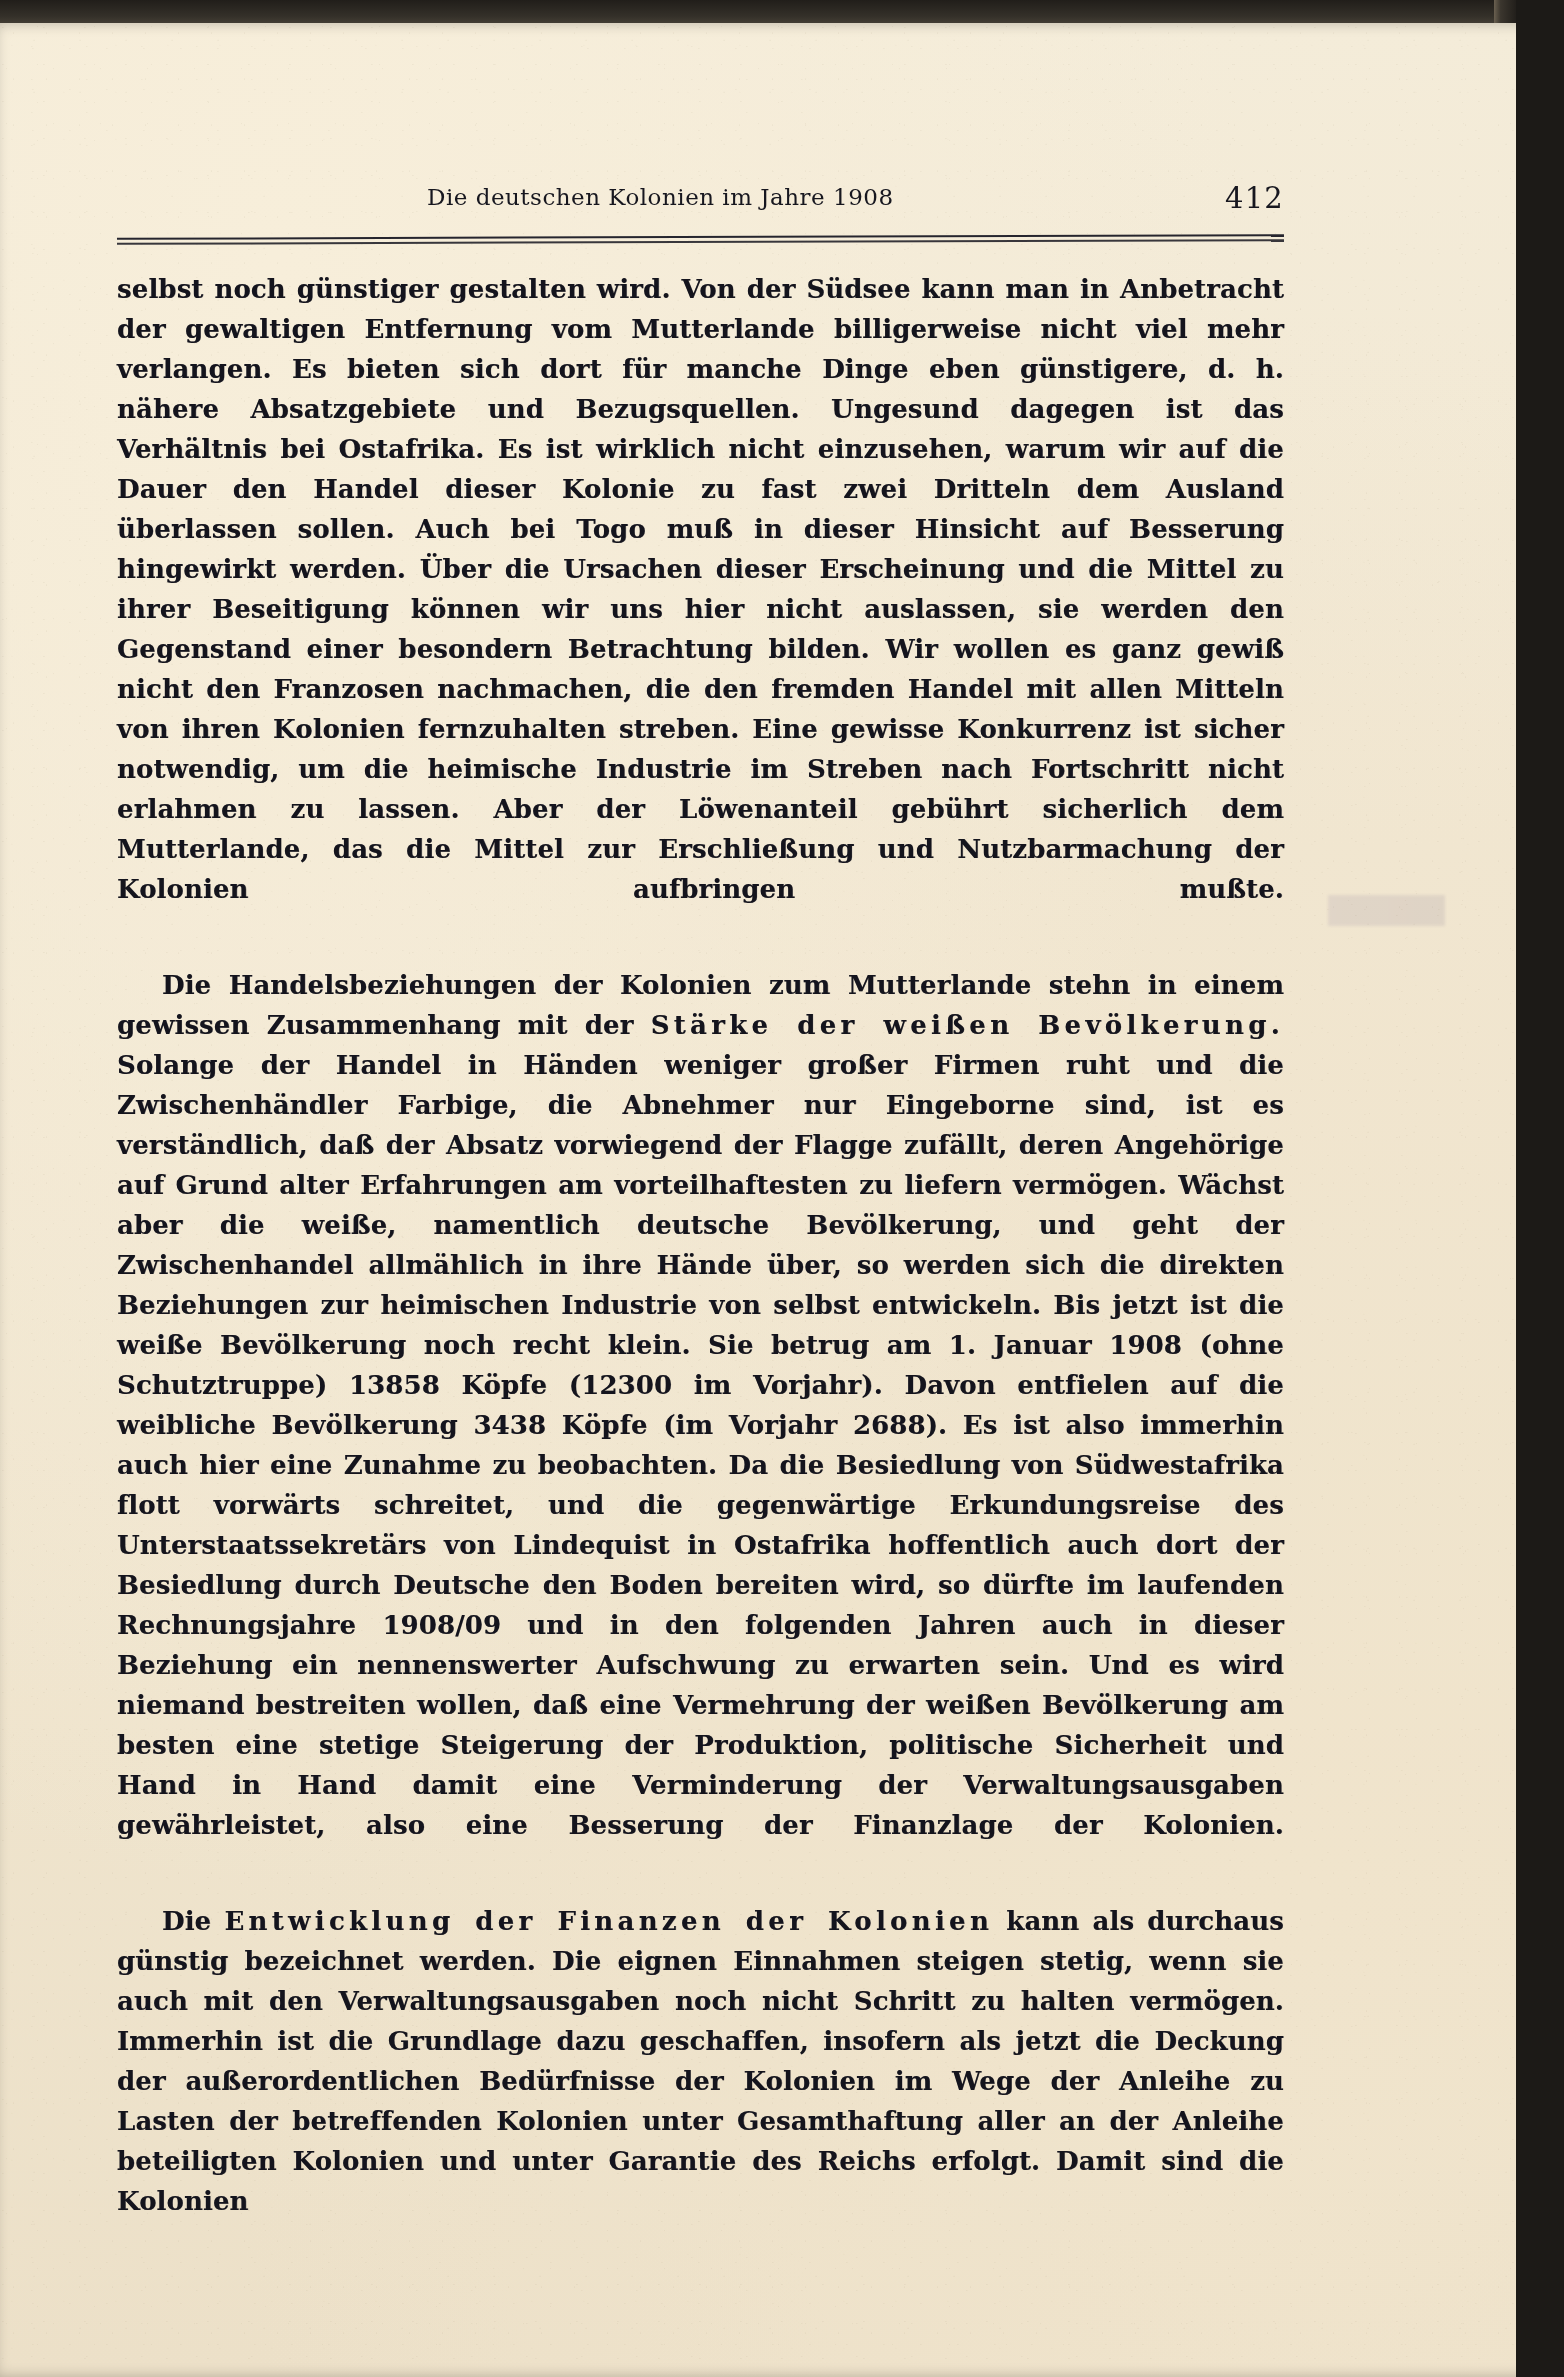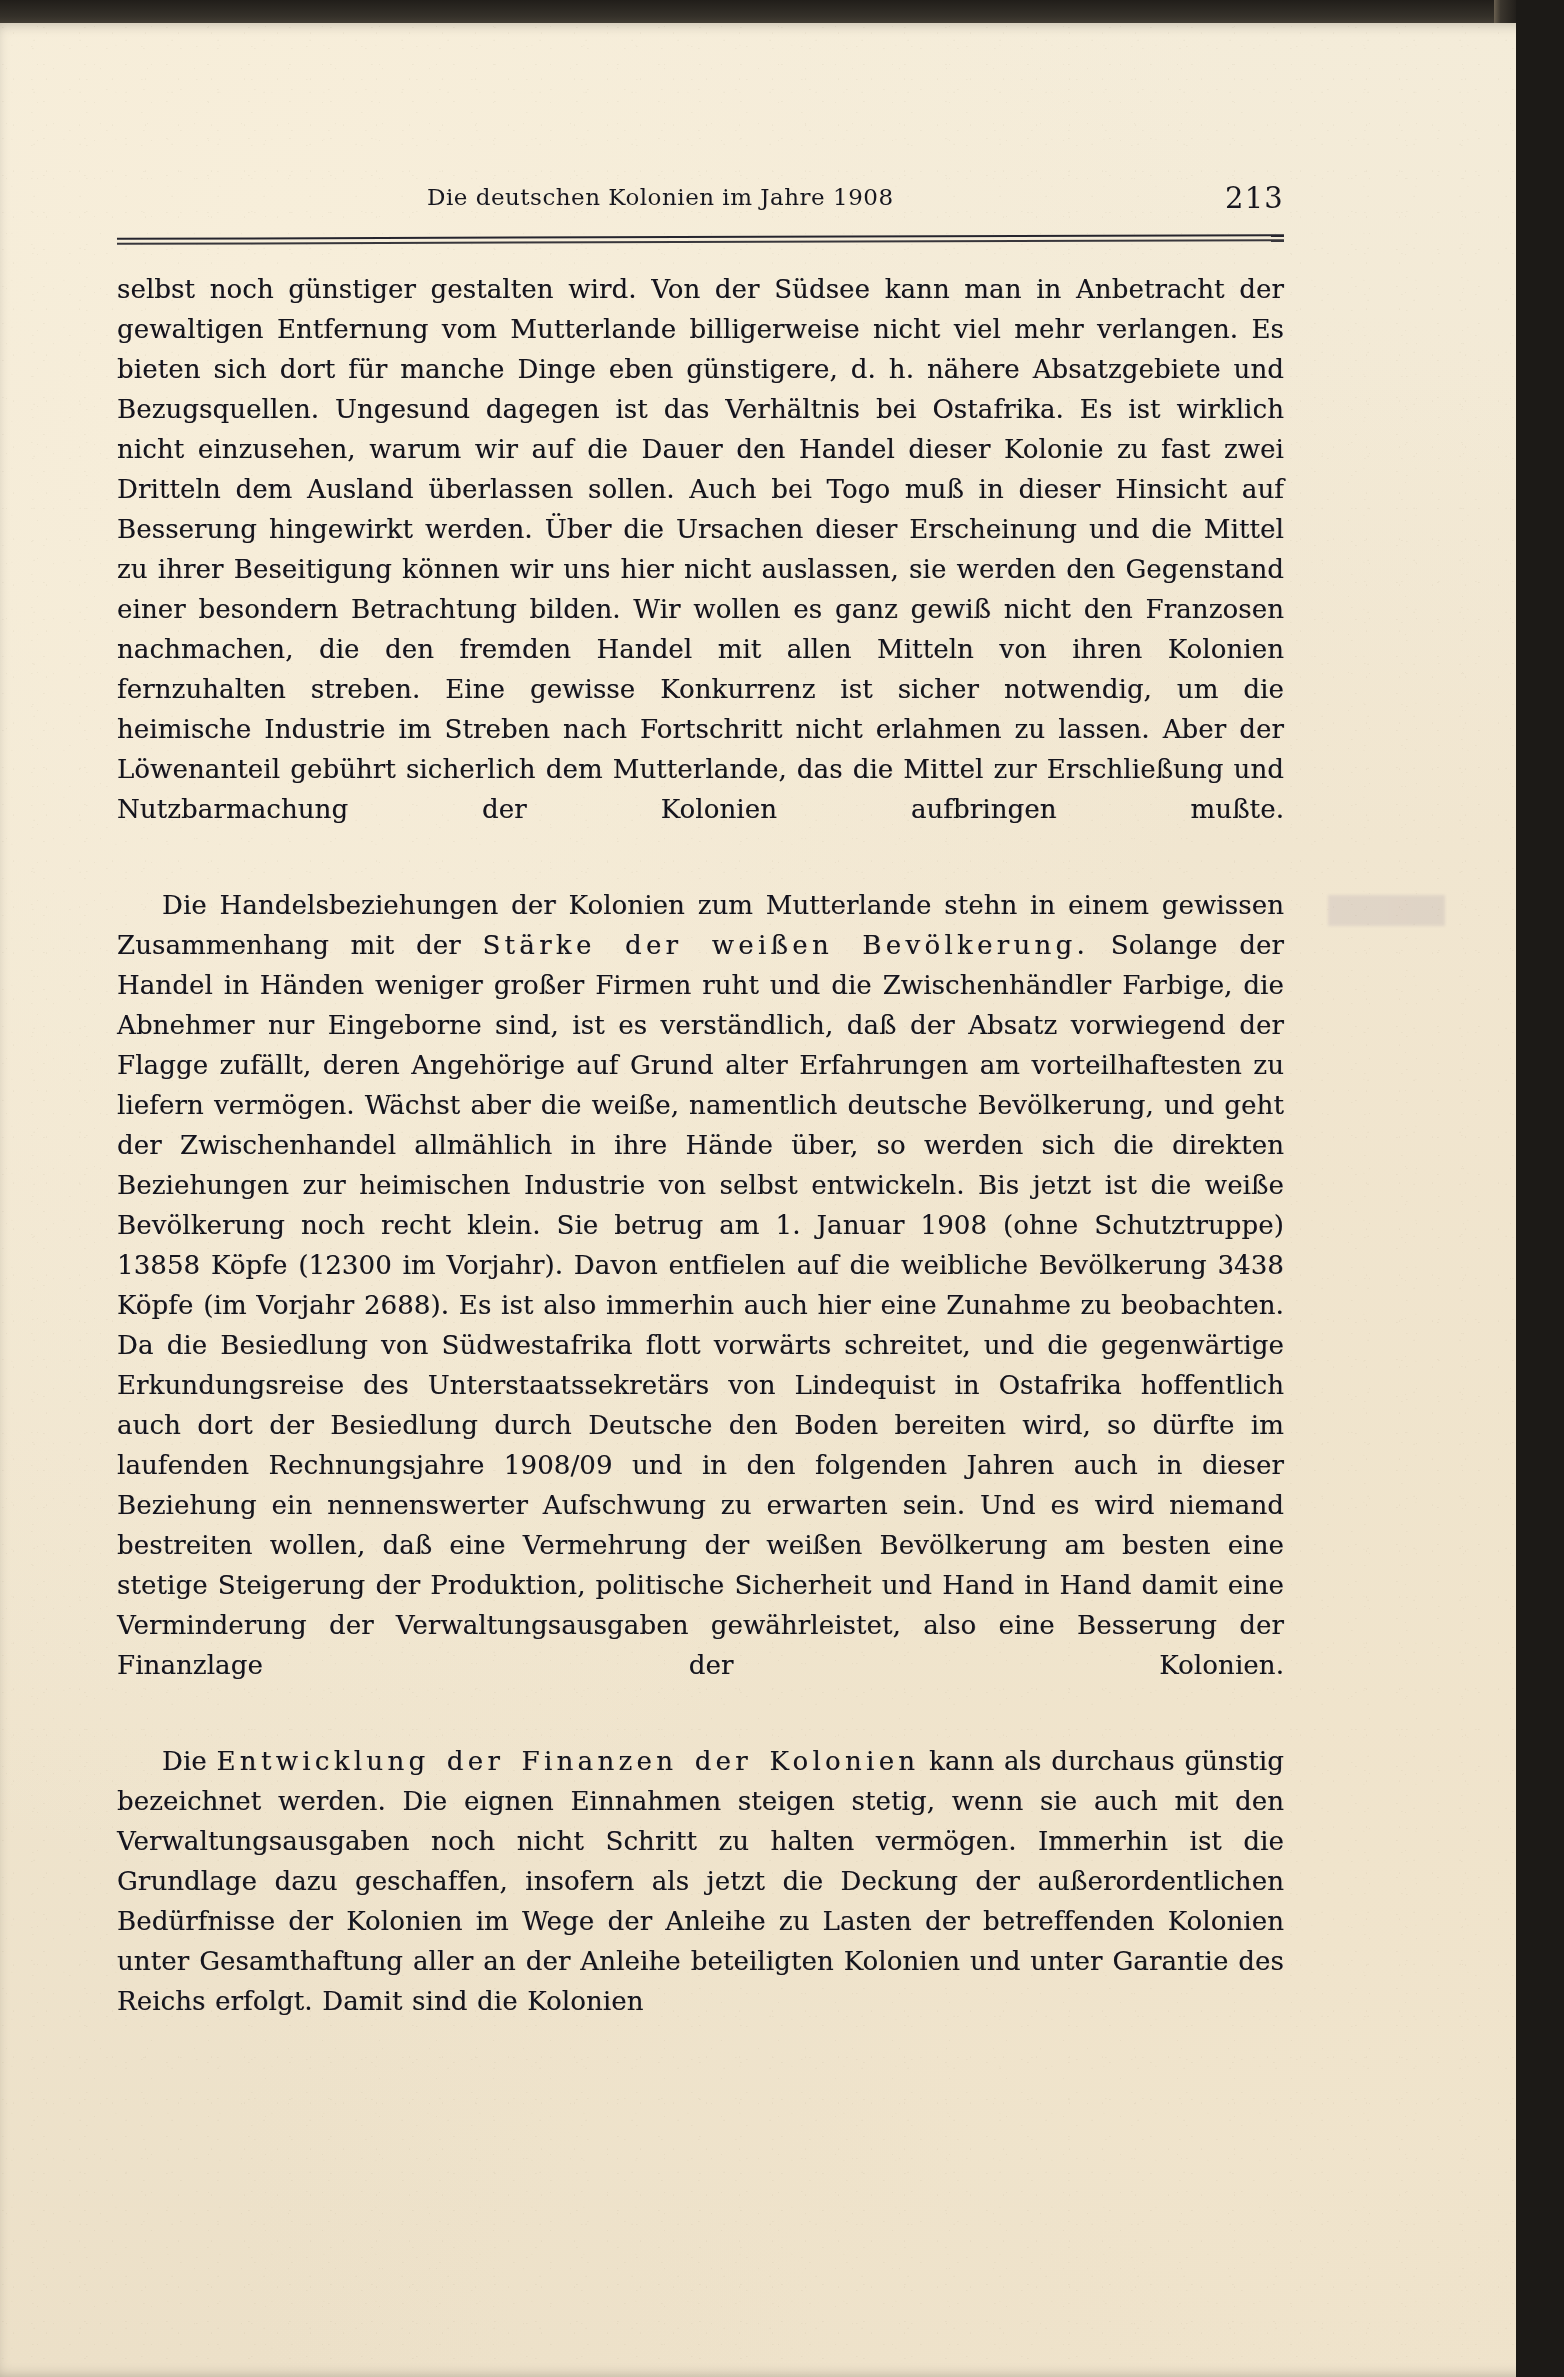--- a/index.html
+++ b/index.html
@@ -136,21 +136,21 @@
     color: #14141d;
   }
   p.para {
     margin: 0;
     font-size: 26px;
     line-height: 40px;
     text-align: justify;
     text-justify: inter-word;
     letter-spacing: 0.1px;
     word-spacing: 1.2px;
-    font-weight: 400;
+    font-weight: 700;
     text-shadow: 0.3px 0.3px 0 rgba(20,20,30,.45);
   }
   p.para + p.para { margin-top: 16px; }
   p.para.indent { text-indent: 45px; }
   
   p.para::after {
     content: "";
     display: inline-block;
     width: 100%;
   }
@@ -176,21 +176,21 @@
   <div class="bed-right"></div>
 
   <div class="paper">
     <div class="bleed"></div>
   </div>
 
   <div class="page-body">
 
     <div class="runhead">
       <div class="runhead-title fraktur">Die deutschen Kolonien im Jahre 1908</div>
-      <div class="runhead-folio fraktur">213</div>
+      <div class="runhead-folio fraktur">412</div>
     </div>
 
     <div class="rule-wrap">
       <div class="rule-a"></div>
       <div class="rule-b"></div>
     </div>
 
     <div class="body-text fraktur">
       <p class="para" id="para-1"><span>selbst noch günstiger gestalten wird. Von der Südsee kann man in Anbetracht der gewaltigen Entfernung vom Mutterlande billigerweise nicht viel mehr verlangen. Es bieten sich dort für manche Dinge eben günstigere, d. h. nähere Absatzgebiete und Bezugsquellen. Ungesund dagegen ist das Verhältnis bei Ostafrika. Es ist wirklich nicht einzusehen, warum wir auf die Dauer den Handel dieser Kolonie zu fast zwei Dritteln dem Ausland überlassen sollen. Auch bei Togo muß in dieser Hinsicht auf Besserung hingewirkt werden. Über die Ursachen dieser Erscheinung und die Mittel zu ihrer Beseitigung können wir uns hier nicht auslassen, sie werden den Gegenstand einer besondern Betrachtung bilden. Wir wollen es ganz gewiß nicht den Franzosen nachmachen, die den fremden Handel mit allen Mitteln von ihren Kolonien fernzuhalten streben. Eine gewisse Konkurrenz ist sicher notwendig, um die heimische Industrie im Streben nach Fortschritt nicht erlahmen zu lassen. Aber der Löwenanteil gebührt sicherlich dem Mutterlande, das die Mittel zur Erschließung und Nutzbarmachung der Kolonien aufbringen mußte.</span></p>
       <p class="para indent" id="para-2"><span>Die Handelsbeziehungen der Kolonien zum Mutterlande stehn in einem gewissen Zusammenhang mit der </span><span class="sperr">Stärke der weißen Bevölkerung.</span><span> Solange der Handel in Händen weniger großer Firmen ruht und die Zwischenhändler Farbige, die Abnehmer nur Eingeborne sind, ist es verständlich, daß der Absatz vorwiegend der Flagge zufällt, deren Angehörige auf Grund alter Erfahrungen am vorteilhaftesten zu liefern vermögen. Wächst aber die weiße, namentlich deutsche Bevölkerung, und geht der Zwischenhandel allmählich in ihre Hände über, so werden sich die direkten Beziehungen zur heimischen Industrie von selbst entwickeln. Bis jetzt ist die weiße Bevölkerung noch recht klein. Sie betrug am 1. Januar 1908 (ohne Schutztruppe) 13858 Köpfe (12300 im Vorjahr). Davon entfielen auf die weibliche Bevölkerung 3438 Köpfe (im Vorjahr 2688). Es ist also immerhin auch hier eine Zunahme zu beobachten. Da die Besiedlung von Südwestafrika flott vorwärts schreitet, und die gegenwärtige Erkundungsreise des Unterstaatssekretärs von Lindequist in Ostafrika hoffentlich auch dort der Besiedlung durch Deutsche den Boden bereiten wird, so dürfte im laufenden Rechnungsjahre 1908/09 und in den folgenden Jahren auch in dieser Beziehung ein nennenswerter Aufschwung zu erwarten sein. Und es wird niemand bestreiten wollen, daß eine Vermehrung der weißen Bevölkerung am besten eine stetige Steigerung der Produktion, politische Sicherheit und Hand in Hand damit eine Verminderung der Verwaltungsausgaben gewährleistet, also eine Besserung der Finanzlage der Kolonien.</span></p>

